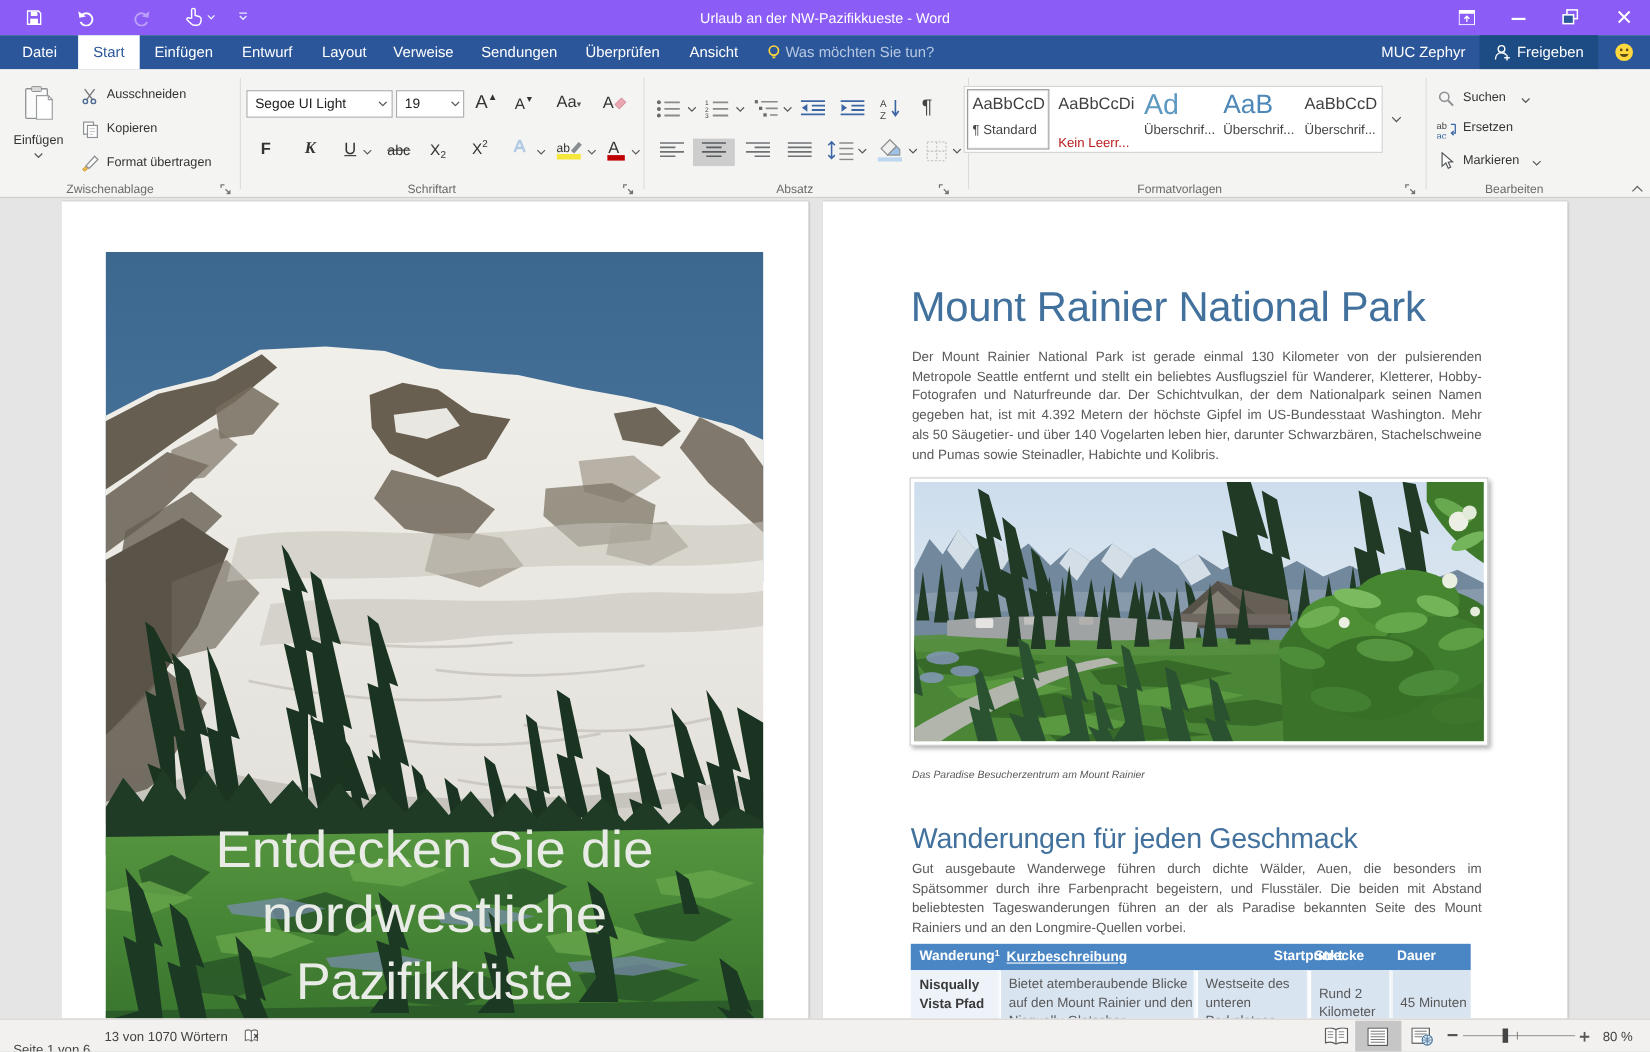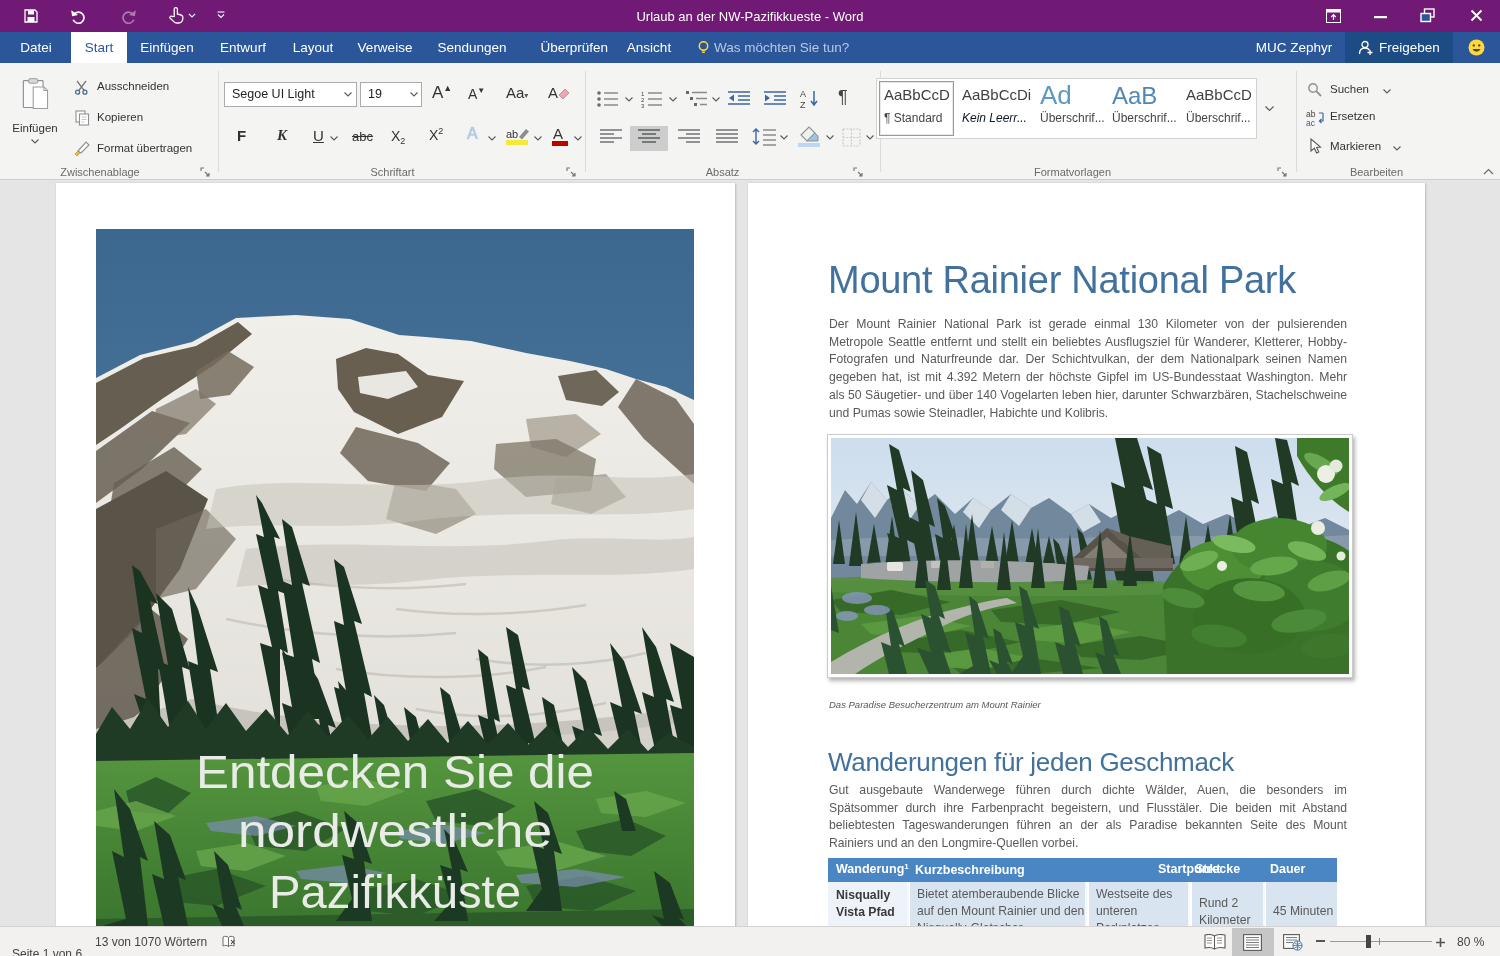--- a/index.html
+++ b/index.html
@@ -1,21 +1,21 @@
 <!DOCTYPE html>
 <html><head>
 <meta charset="utf-8">
 <style>
   * { margin:0; padding:0; box-sizing:border-box; }
   html,body { width:1500px; height:956px; overflow:hidden; }
   body { font-family:"Liberation Sans", sans-serif; position:relative; background:#e5e5e5; }
   .abs { position:absolute; }
 
   
-  #titlebar { position:absolute; left:0; top:0; width:1500px; height:32px; background:#701a75; }
+  #titlebar { position:absolute; left:0; top:0; width:1500px; height:32px; background:#8b5cf6; }
   #titletext { position:absolute; top:9px; left:0; width:1500px; text-align:center; color:#fff; font-size:13px; }
   
   #tabrow { position:absolute; left:0; top:32px; width:1500px; height:31px; background:#2b579a; }
   .tab { position:absolute; top:0; height:31px; line-height:31px; color:#fff; font-size:13.5px; text-align:center; }
   #tab-start { background:#fff; color:#2b579a; }
   
   #ribbon { position:absolute; left:0; top:63px; width:1500px; height:117px; background:#f4f4f2; border-bottom:1px solid #cfcdcb; }
   .gsep { position:absolute; top:8px; height:101px; width:1px; background:#dcdbd9; }
   .glabel { position:absolute; top:103px; font-size:11px; color:#6a6a6a; text-align:center; }
   .launcher { position:absolute; width:10px; height:10px; }
@@ -84,21 +84,21 @@
     </svg>
 </div>
 <div id="tabrow">
   <div class="tab" style="left:10px;width:52px;">Datei</div>
   <div class="tab" id="tab-start" style="left:71px;width:56px;">Start</div>
   <div class="tab" style="left:133px;width:68px;">Einfügen</div>
   <div class="tab" style="left:212px;width:62px;">Entwurf</div>
   <div class="tab" style="left:286px;width:54px;">Layout</div>
   <div class="tab" style="left:352px;width:66px;">Verweise</div>
   <div class="tab" style="left:430px;width:84px;">Sendungen</div>
-  <div class="tab" style="left:524px;width:84px;text-align:right;">Überprüfen</div>
+  <div class="tab" style="left:524px;width:84px;">Überprüfen</div>
   <div class="tab" style="left:619px;width:60px;">Ansicht</div>
   <svg class="abs" style="left:697px;top:8px" width="13" height="16" viewBox="0 0 13 16">
     <circle cx="6.5" cy="6" r="4.2" fill="none" stroke="#ffd83d" stroke-width="1.5"></circle>
     <path d="M4.8 10.5 h3.4 M5.2 12.3 h2.6" stroke="#ffd83d" stroke-width="1.3"></path>
   </svg>
   <div class="tab" style="left:714px;width:150px;color:#b8c8e2;text-align:left;">Was möchten Sie tun?</div>
   <div class="tab" style="left:1252px;width:84px;">MUC Zephyr</div>
   <div class="abs" style="left:1345px;top:0;width:108px;height:31px;background:#1c4c83;"></div>
   <svg class="abs" style="left:1357px;top:7px" width="18" height="18" viewBox="0 0 18 18">
     <circle cx="8" cy="5.5" r="3" fill="none" stroke="#fff" stroke-width="1.3"></circle>
@@ -296,21 +296,21 @@
   <svg class="abs launcher" style="left:853px;top:104px" viewBox="0 0 10 10">
       <path d="M1 4 V1 h3 M5 5 l3 3 M9 6 v3 h-3" fill="none" stroke="#767472" stroke-width="1.1"></path>
       <path d="M9 9 l-2.6 -0.5 l2.1 -2.1 z" fill="#767472"></path>
     </svg>
 
   <div class="abs" style="left:876px;top:15px;width:381px;height:61px;background:#fff;border:1px solid #d4d2d0;"></div>
   <div class="abs" style="left:879px;top:18px;width:75px;height:55px;border:1px solid #9a9a9a;box-shadow:inset 0 0 0 1px #e8e8e8;"></div>
   <div class="abs" style="left:884px;top:23px;font-size:15px;color:#3f3f3f;">AaBbCcD</div>
   <div class="abs" style="left:884px;top:48px;font-size:12px;color:#444;">¶ Standard</div>
   <div class="abs" style="left:962px;top:23px;font-size:15px;color:#3f3f3f;">AaBbCcDi</div>
-  <div class="abs" style="left:962px;top:48px;font-size:12px;color:#0f172a;font-style:italic;">Kein Leerr...</div>
+  <div class="abs" style="left:962px;top:60px;font-size:12px;color:#b91c1c;">Kein Leerr...</div>
   <div class="abs" style="left:1040px;top:17px;font-size:26px;color:#5e99c2;font-weight:300;">Ad</div>
   <div class="abs" style="left:1040px;top:48px;font-size:12px;color:#444;">Überschrif...</div>
   <div class="abs" style="left:1112px;top:19px;font-size:24px;color:#4d88b8;font-weight:300;">AaB</div>
   <div class="abs" style="left:1112px;top:48px;font-size:12px;color:#444;">Überschrif...</div>
   <div class="abs" style="left:1186px;top:23px;font-size:15px;color:#3f3f3f;">AaBbCcD</div>
   <div class="abs" style="left:1186px;top:48px;font-size:12px;color:#444;">Überschrif...</div>
   <svg class="abs" style="left:1265px;top:43px" width="9" height="6" viewBox="0 0 9 6">
       <path d="M0.5 0.5 l4 4 l4 -4" fill="none" stroke="#5a5a5a" stroke-width="1.2"></path>
     </svg>
   <div class="glabel" style="left:1000px;width:145px;">Formatvorlagen</div>
@@ -592,21 +592,21 @@
   <div class="abs body" style="left:829px;top:601px;width:518px;">
     <div class="jl">Gut ausgebaute Wanderwege führen durch dichte Wälder, Auen, die besonders im</div>
     <div class="jl">Spätsommer durch ihre Farbenpracht begeistern, und Flusstäler. Die beiden mit Abstand</div>
     <div class="jl">beliebtesten Tageswanderungen führen an der als Paradise bekannten Seite des Mount</div>
     <div>Rainiers und an den Longmire-Quellen vorbei.</div>
   </div>
   <div class="abs" style="left:828px;top:566px;font-size:26px;letter-spacing:-0.3px;color:#41719c;">Wanderungen für jeden Geschmack</div>
 
   <div class="abs" style="left:828px;top:677px;width:509px;height:24px;background:#4a86c3;"></div>
   <div class="abs th" style="left:836px;top:681px;">Wanderung<span style="font-size:8px;vertical-align:4px;">1</span></div>
-  <div class="abs th" style="left:915px;top:682px;">Kurzbeschreibung</div>
+  <div class="abs th" style="left:915px;top:682px;text-decoration:underline;">Kurzbeschreibung</div>
   <div class="abs th" style="left:1158px;top:681px;">Startpunkt</div>
   <div class="abs th" style="left:1195px;top:681px;">Strecke</div>
   <div class="abs th" style="left:1270px;top:681px;">Dauer</div>
   <div class="abs" style="left:828px;top:701px;width:81px;height:60px;background:#eef2f9;border-right:2px solid #f6f9fc;"></div>
   <div class="abs" style="left:910px;top:701px;width:177px;height:60px;background:#d9e4f1;border-right:2px solid #f6f9fc;"></div>
   <div class="abs" style="left:1089px;top:701px;width:101px;height:60px;background:#d9e4f1;border-right:2px solid #f6f9fc;"></div>
   <div class="abs" style="left:1192px;top:701px;width:73px;height:60px;background:#d9e4f1;border-right:2px solid #f6f9fc;"></div>
   <div class="abs" style="left:1266px;top:701px;width:71px;height:60px;background:#d9e4f1;"></div>
   <div class="abs td" style="left:836px;top:706px;width:70px;font-weight:bold;color:#3a3a3a;">Nisqually Vista Pfad</div>
   <div class="abs td" style="left:917px;top:705px;width:174px;">Bietet atemberaubende Blicke auf den Mount Rainier und den Nisqually-Gletscher</div>

